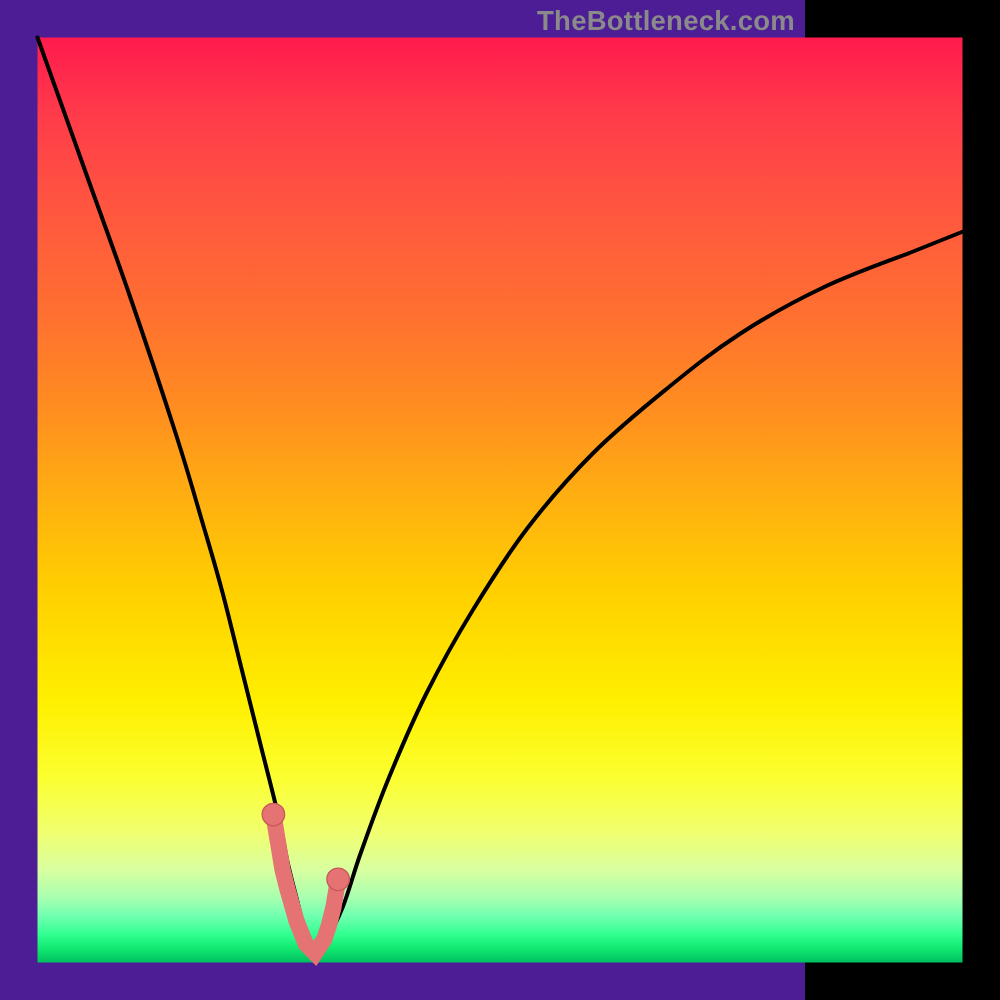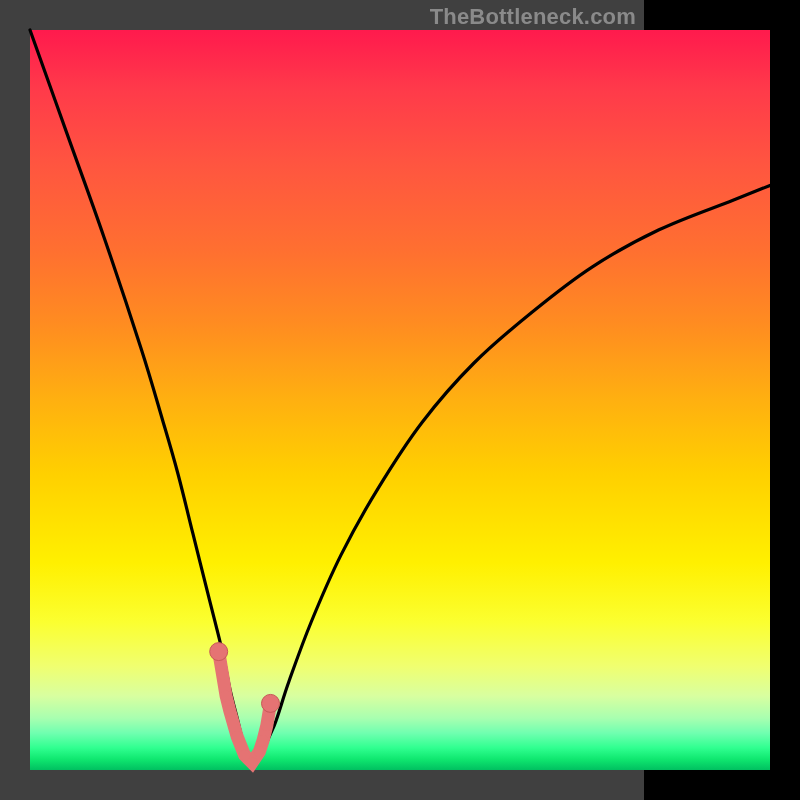--- a/index.html
+++ b/index.html
@@ -7,21 +7,21 @@
     padding: 0;
     width: 800px;
     height: 800px;
     overflow: hidden;
     background: #000;
   }
   .chart-container {
     position: relative;
     width: 644px;
     height: 800px;
-    background: #404040;
+    background: #4c1d95;
   }
   .plot-area {
     position: absolute;
     left: 30px;
     top: 30px;
     width: 740px;
     height: 740px;
   }
   .gradient-bg {
     position: absolute;

